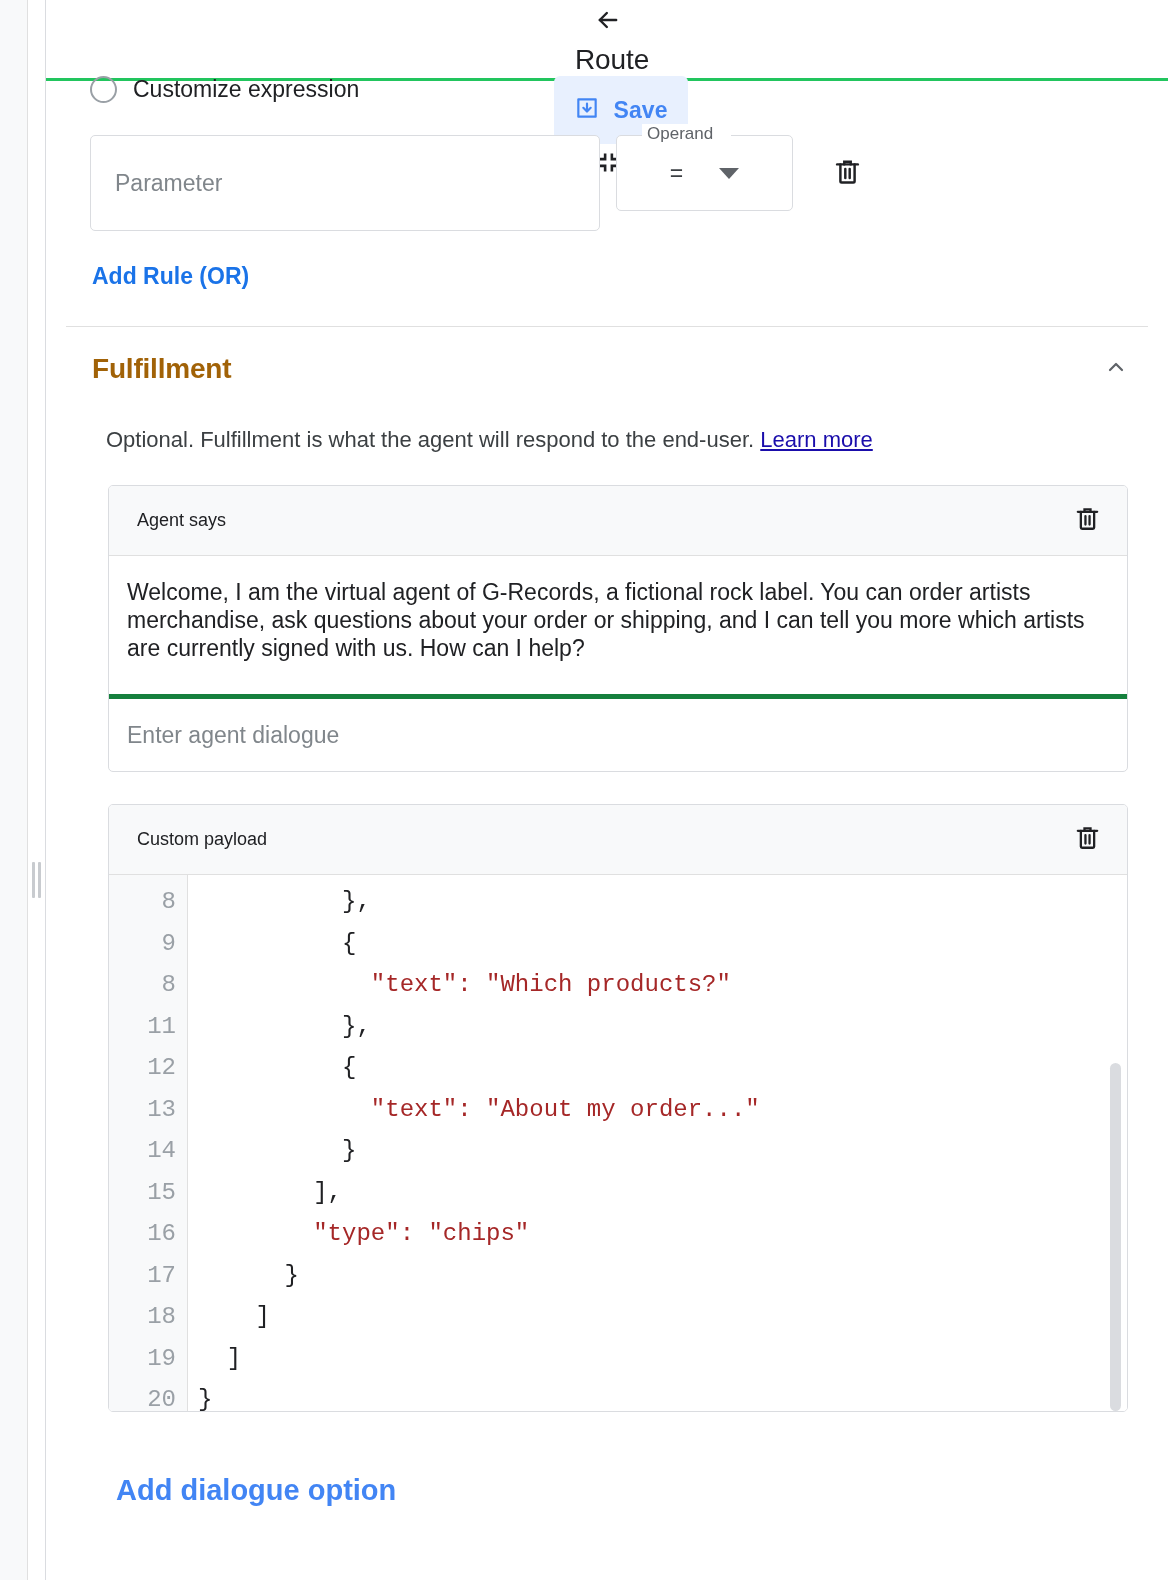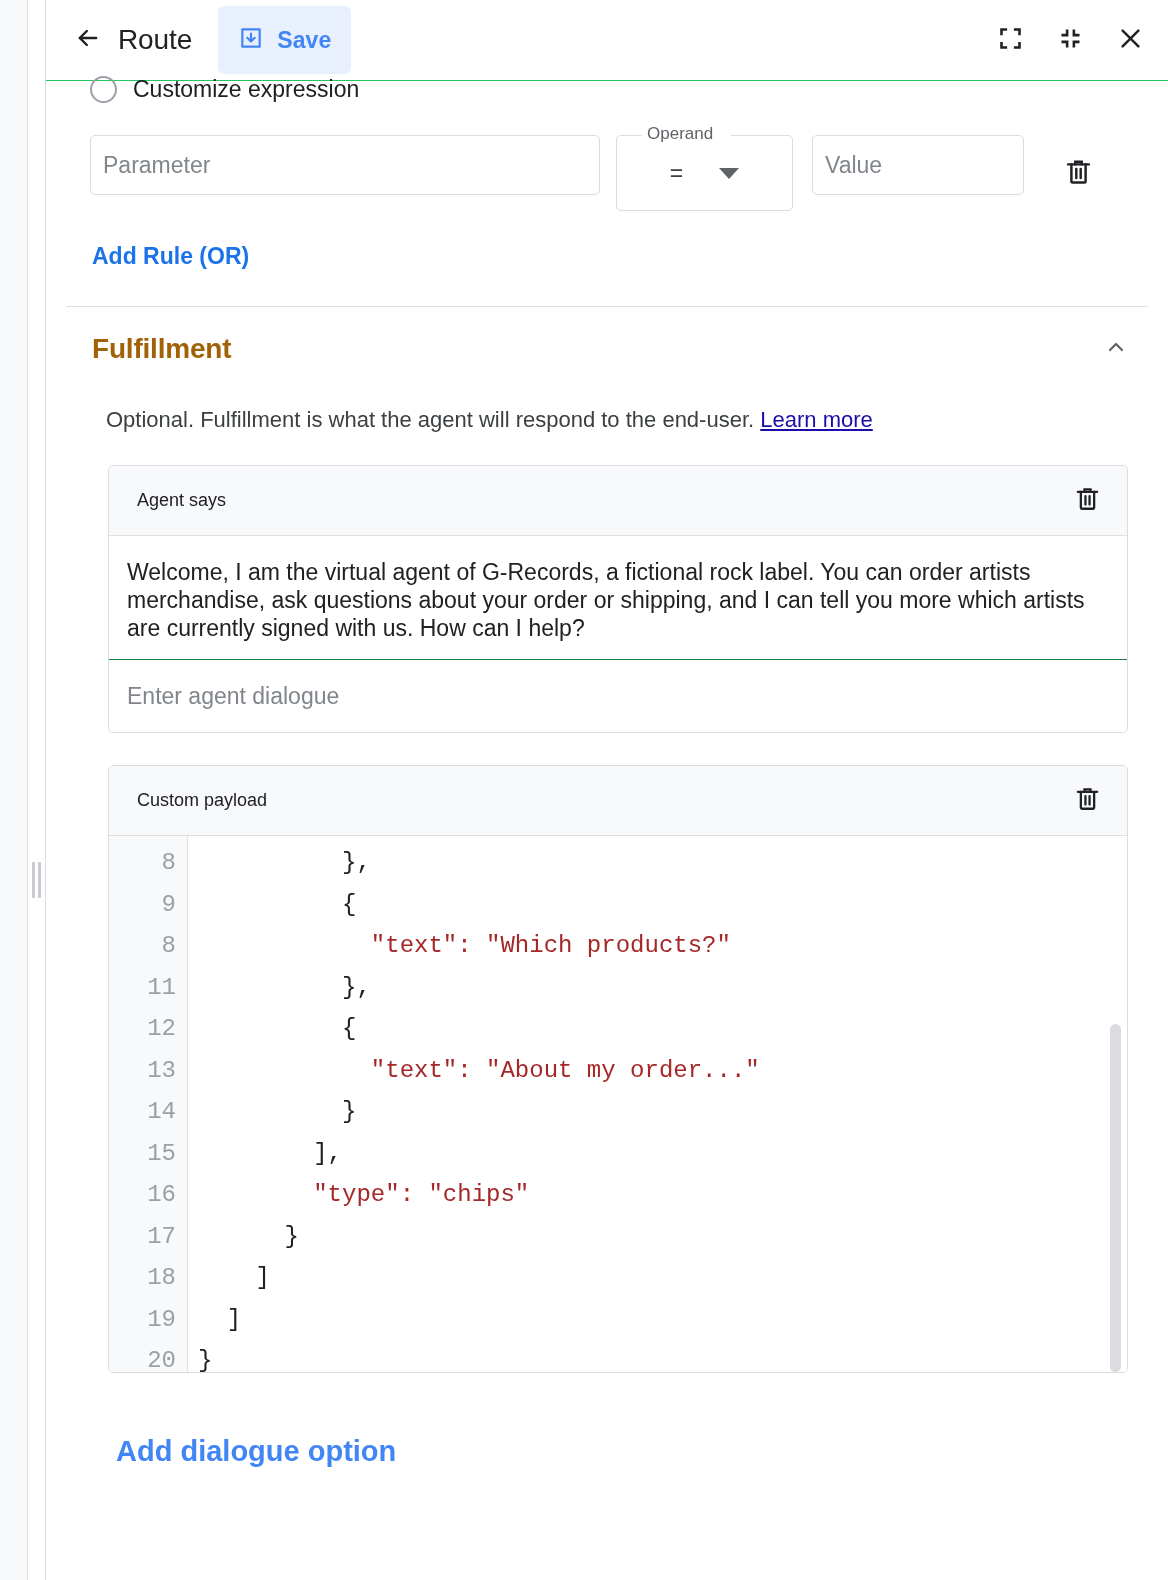--- a/index.html
+++ b/index.html
@@ -40,22 +40,23 @@
   
   .panel {
     position: absolute; left: 46px; top: 0; width: 1122px; height: 1580px;
     background: #ffffff;
   }
 
   
   .hdr {
     position: relative; height: 81px; width: 100%;
     display: flex; align-items: center;
-    border-bottom: 1px solid #22c55e;
+    border-bottom: 3px solid #22c55e;
     padding: 0 18px 0 20px;
+    flex-direction: column;
   }
   .back-btn {
     width: 44px; height: 44px; display: flex; align-items: center; justify-content: center;
     border-radius: 50%; cursor: pointer; flex: none;
   }
   .back-btn svg { width: 28px; height: 28px; }
   .hdr-title {
     font-size: 28px; color: #202124; margin-left: 8px; letter-spacing: -0.1px;
     white-space: nowrap;
   }
@@ -85,22 +86,22 @@
   .radio-circle {
     width: 27px; height: 27px; border: 2px solid #9aa0a6; border-radius: 50%;
     flex: none;
   }
   .radio-label { font-size: 23px; color: #202124; white-space: nowrap; }
 
   .rule-row {
     display: flex; align-items: flex-start; gap: 0; padding-left: 24px; margin-top: 26px;
   }
   .tf {
-    height: 60px; border: 1px solid #dadce0; border-radius: 5px;
-    display: flex; align-items: center; padding: 0 12px;
+    height: 96px; border: 1px solid #dadce0; border-radius: 5px;
+    display: flex; align-items: center; padding: 0 24px;
     font-size: 23px; color: #80868b; background: #fff;
   }
   .tf-param { width: 510px; }
   .tf-value { width: 212px; margin-left: 19px; }
 
   .select-wrap { position: relative; width: 177px; height: 76px; margin-left: 16px; flex: none; }
   .select-box {
     position: absolute; inset: 0; border: 1px solid #dadce0; border-radius: 5px;
     background: #fff;
   }
@@ -156,22 +157,22 @@
     display: flex; align-items: center; padding: 0 18px 0 28px;
   }
   .card-title { font-size: 18px; color: #202124; }
   .card-trash {
     margin-left: auto; width: 44px; height: 44px; display: flex; align-items: center;
     justify-content: center; cursor: pointer;
   }
   .card-trash svg { width: 29px; height: 29px; }
 
   .dialogue-text {
-    padding: 22px 28px 17px 18px; font-size: 23px; line-height: 28px; color: #202124;
-    border-bottom: 1px solid #15803d;
+    padding: 22px 28px 32px 18px; font-size: 23px; line-height: 28px; color: #202124;
+    border-bottom: 5px solid #15803d;
   }
   .dialogue-input {
     padding: 22px 18px; font-size: 23px; color: #80868b; min-height: 72px;
     display: flex; align-items: center; cursor: text;
   }
 
   
   .editor {
     position: relative; height: 536px; overflow: hidden; background: #fff;
     display: flex; font-family: "Liberation Mono", monospace;
@@ -282,21 +283,20 @@
         <div class="select-wrap">
           <div class="select-box"></div>
           <div class="notch-cut"></div>
           <div class="notch-label">Operand</div>
           <div class="select-val">
             <span>=</span>
             <span class="caret"></span>
           </div>
         </div>
 
-        <div class="tf tf-value">Value</div>
 
         <div class="trash-btn">
           <span>
             <svg viewBox="0 0 24 24" fill="none" stroke="#202124" stroke-width="1.9" stroke-linecap="round">
               <path d="M4 6.5h16"></path>
               <path d="M9.5 6.5V4.5h5v2"></path>
               <path d="M6.5 6.5v13a1 1 0 001 1h9a1 1 0 001-1v-13"></path>
               <path d="M10.3 10v7"></path>
                 <path d="M13.7 10v7"></path>
             </svg>

